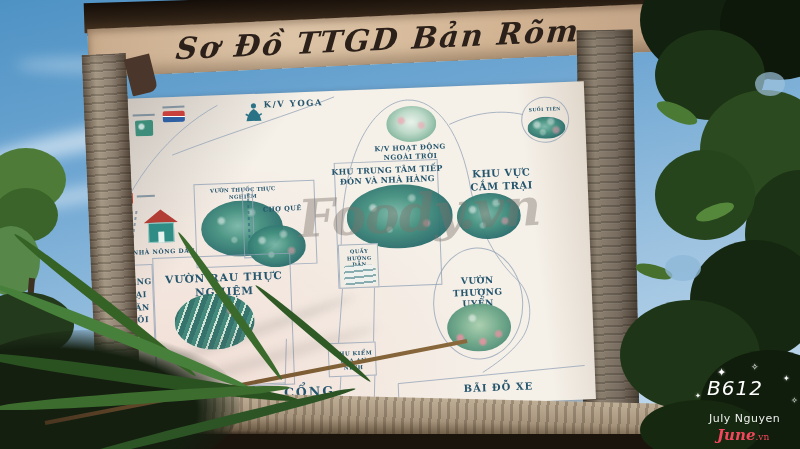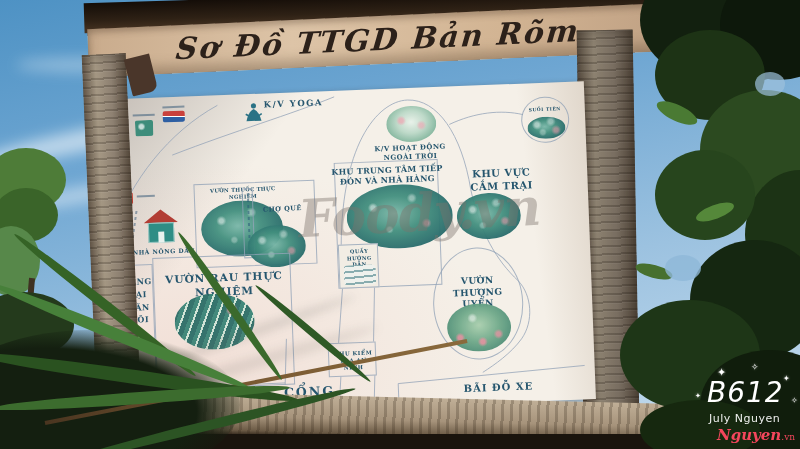--- a/index.html
+++ b/index.html
@@ -212,20 +212,20 @@
   <div class="blade" style="left:238px;top:330px;width:150px;height:7px;background:#2f5a26;transform:rotate(40deg);"></div>
 
   <div id="watermark-center" style="left:298px;top:182px;">Foody.vn</div>
 
   <div style="left:695px;top:368px;width:105px;height:80px;">
     <div class="wm-star" style="left:22px;top:-2px;font-size:11px;">✦</div>
     <div class="wm-star" style="left:56px;top:-6px;font-size:9px;">✧</div>
     <div class="wm-star" style="left:88px;top:6px;font-size:8px;">✦</div>
     <div class="wm-star" style="left:96px;top:28px;font-size:8px;">✧</div>
     <div class="wm-star" style="left:0px;top:24px;font-size:7px;">✦</div>
-    <div style="left:12px;top:8px;font-size:28px;color:#fff;font-style:italic;letter-spacing:1px;font-family:'DejaVu Sans',sans-serif;">B612</div>
+    <div style="left:12px;top:8px;font-size:20px;color:#fff;font-style:italic;letter-spacing:1px;font-family:'DejaVu Sans',sans-serif;">B612</div>
     <div style="left:14px;top:44px;font-size:11px;color:rgba(255,255,255,.92);letter-spacing:.5px;">July Nguyen</div>
     <div style="left:22px;top:57px;font-family:'DejaVu Serif',serif;">
-      <span style="position:static;font-size:15px;font-weight:bold;font-style:italic;color:#f4465c;">Nguyen</span><span style="position:static;font-size:9px;color:#f4465c;">.vn</span>
+      <span style="position:static;font-size:15px;font-weight:bold;font-style:italic;color:#f4465c;">June</span><span style="position:static;font-size:9px;color:#f4465c;">.vn</span>
     </div>
   </div>
 
 </div>
 
 </body></html>

